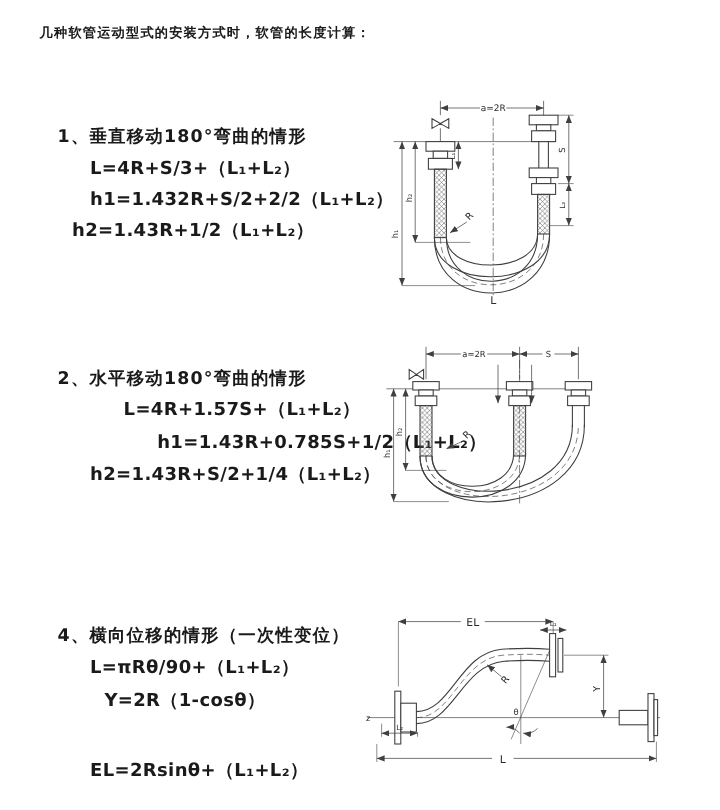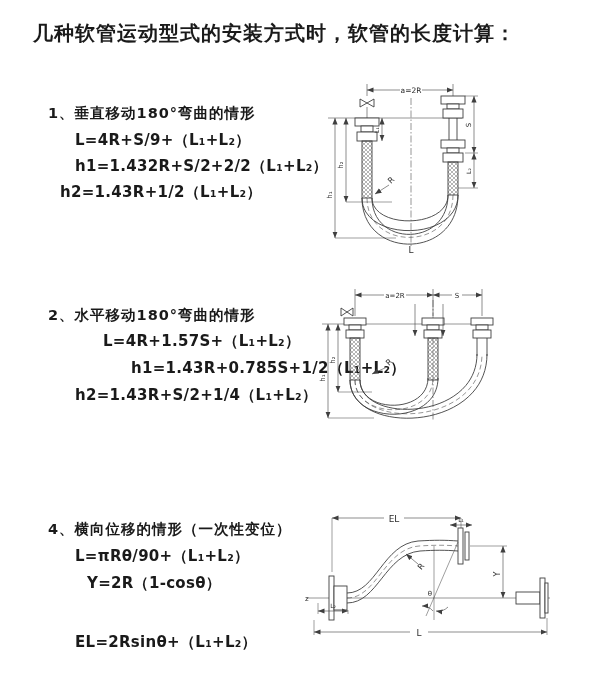--- a/index.html
+++ b/index.html
@@ -2,41 +2,41 @@
 <html><head>
 <meta charset="utf-8">
 <style>
   html,body{margin:0;padding:0;}
   body{
     width:600px;height:675px;background:#ffffff;position:relative;overflow:hidden;
     font-family:"DejaVu Sans","Liberation Sans",sans-serif;color:#1a1a1a;
   }
   .abs{position:absolute;}
   .title{
-    left:33px;top:20px;font-size:20px;font-weight:700;letter-spacing:1px;
+    left:33px;top:20px;font-size:11px;font-weight:700;letter-spacing:1px;
   }
   .heading{
     font-size:14.5px;font-weight:700;letter-spacing:1px;white-space:nowrap;
   }
   .formula{
     font-size:15px;font-weight:600;letter-spacing:0.3px;white-space:nowrap;
   }
   svg text{
     font-family:"DejaVu Sans","Liberation Sans",sans-serif;
     fill:#2b2b2b;
   }
   svg{display:block;}
 </style>
 </head>
 <body>
 
 <div class="abs title">几种软管运动型式的安装方式时，软管的长度计算：</div>
 
 <div class="abs heading" style="left:48px;top:104px;">1、垂直移动180°弯曲的情形</div>
-<div class="abs formula" style="left:75px;top:131px;">L=4R+S/9+（L₁+L₂）</div>
+<div class="abs formula" style="left:75px;top:131px;">L=4R+S/3+（L₁+L₂）</div>
 <div class="abs formula" style="left:75px;top:157px;">h1=1.432R+S/2+2/2（L₁+L₂）</div>
 <div class="abs formula" style="left:60px;top:183px;">h2=1.43R+1/2（L₁+L₂）</div>
 
 <div class="abs heading" style="left:48px;top:306px;">2、水平移动180°弯曲的情形</div>
 <div class="abs formula" style="left:75px;top:332px;margin-left:28px;">L=4R+1.57S+（L₁+L₂）</div>
 <div class="abs formula" style="left:91px;top:359px;margin-left:40px;">h1=1.43R+0.785S+1/2（L₁+L₂）</div>
 <div class="abs formula" style="left:75px;top:386px;">h2=1.43R+S/2+1/4（L₁+L₂）</div>
 
 <div class="abs heading" style="left:48px;top:520px;">4、横向位移的情形（一次性变位）</div>
 <div class="abs formula" style="left:75px;top:547px;">L=πRθ/90+（L₁+L₂）</div>

